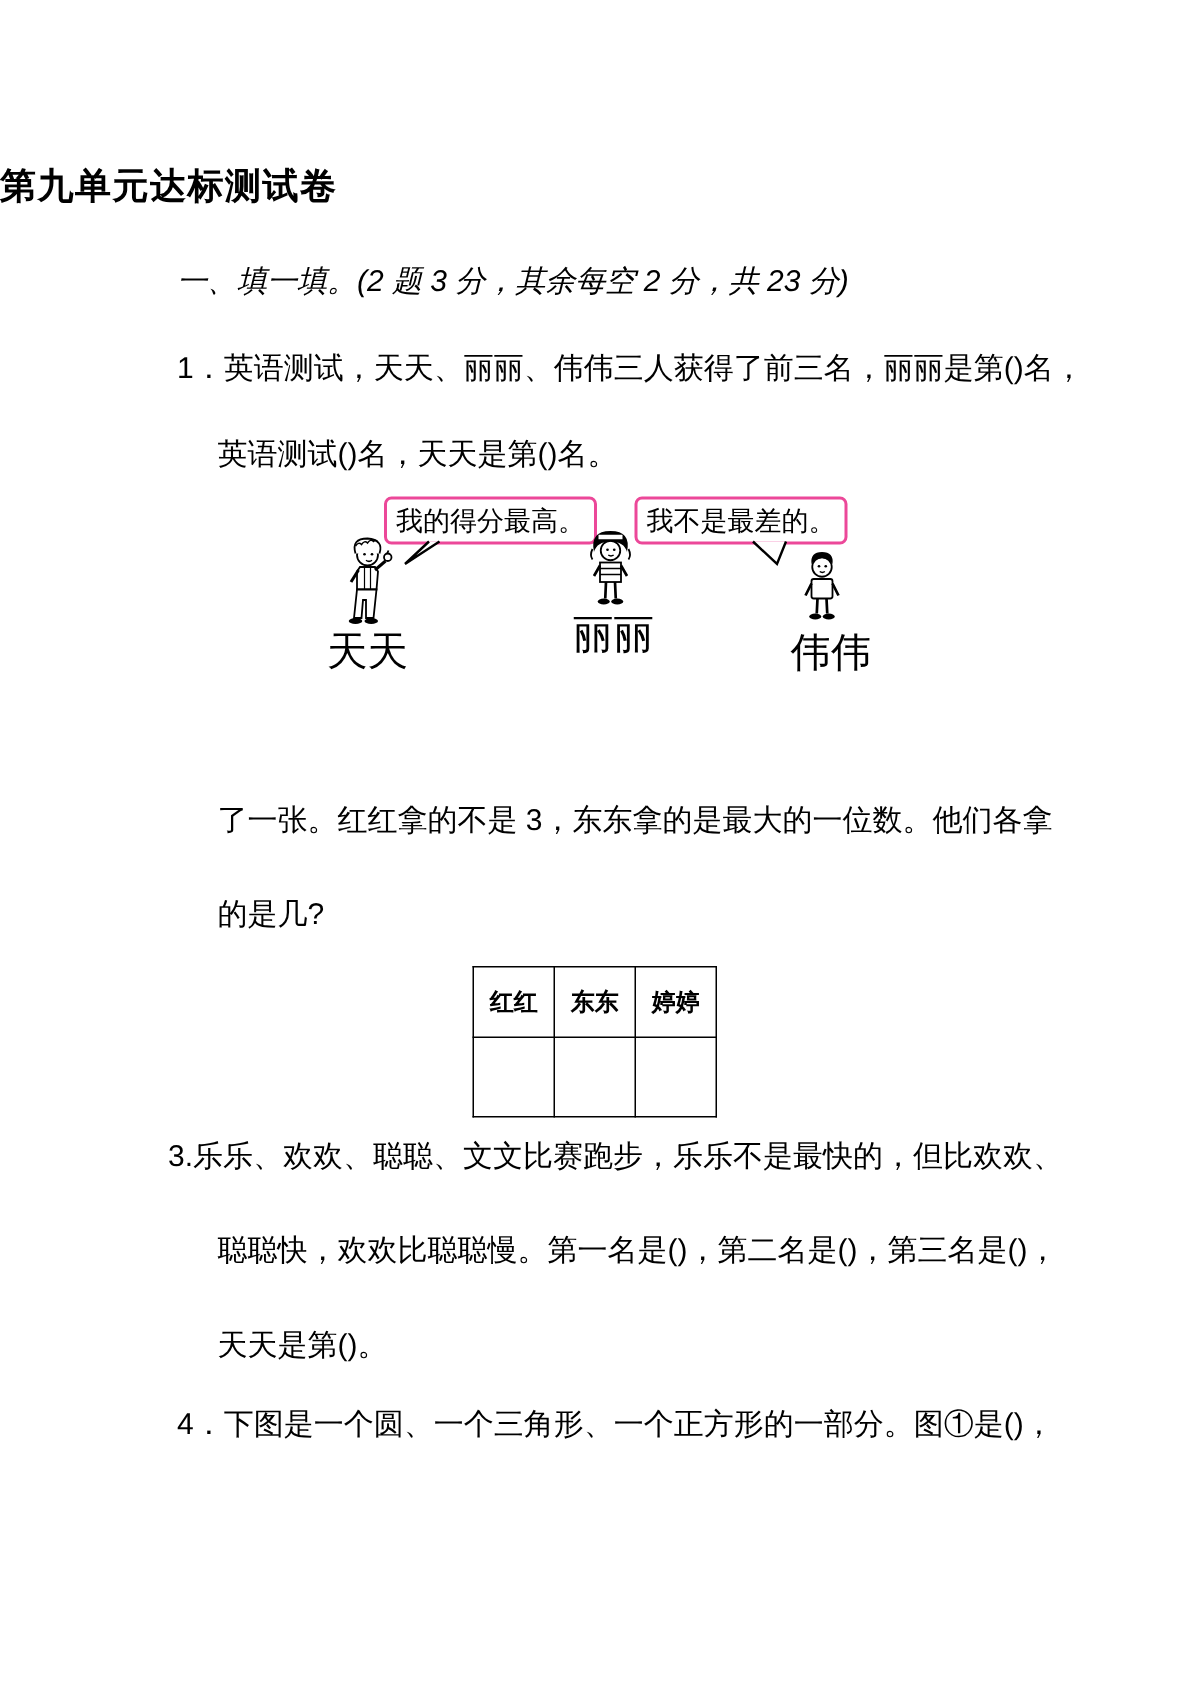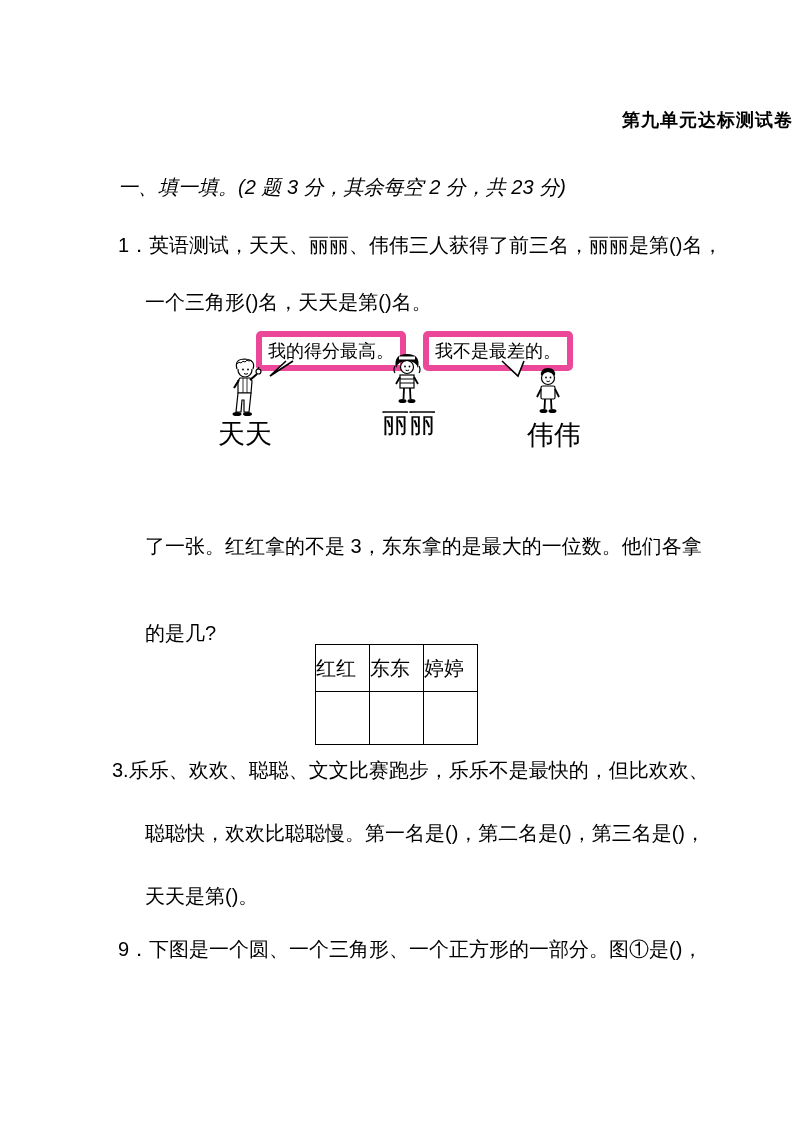--- a/index.html
+++ b/index.html
@@ -14,37 +14,37 @@
     margin: 0 auto;
     background: #ffffff;
     color: #000000;
     font-family: "Liberation Sans", sans-serif;
     font-size: 20px;
     overflow: hidden;
   }
   .abs { position: absolute; white-space: nowrap; }
   .page-title {
     left: 0; right: 0; top: 108px;
-    text-align: right;
-    font-size: 18px;
+    text-align: left;
+    font-size: 24px;
     font-weight: 800;
     letter-spacing: 1px;
   }
   .heading { left: 118px; top: 174px; font-style: italic; }
   .q1l1 { left: 118px; top: 232px; }
   .q1l2 { left: 145px; top: 289px; }
 
   .illus {
     position: absolute;
     left: 210px; top: 326px;
     width: 382px; height: 120px;
   }
   .bubble {
     position: absolute;
-    border: 6px solid #ec4899;
+    border: 2px solid #ec4899;
     border-radius: 5px;
     background: #fff;
     font-size: 18px;
     line-height: 24px;
     padding: 2px 6px;
     white-space: nowrap;
   }
   .bubble1 { left: 46px; top: 5px; }
   .bubble2 { left: 213px; top: 5px; }
   .tail { position: absolute; }
@@ -54,51 +54,51 @@
   .fig-tiantian { left: 16px; top: 30px; }
   .fig-lili { left: 180px; top: 25px; }
   .fig-weiwei { left: 322px; top: 40px; }
   .fig-label { position: absolute; font-size: 27px; white-space: nowrap; }
   .lab-tiantian { left: 8px; top: 90px; }
   .lab-lili { left: 172px; top: 79px; }
   .lab-weiwei { left: 317px; top: 91px; }
 
   .q2l1 { left: 118px; top: 471px; }
   .q2l2 { left: 145px; top: 533px; }
-  .q2l3 { left: 145px; top: 596px; margin-top: 24px; }
+  .q2l3 { left: 145px; top: 596px; }
 
   .answer-table-wrap { position: absolute; left: 315px; top: 644px; }
   table.answer-table { border-collapse: collapse; }
   table.answer-table th, table.answer-table td {
     border: 1.5px solid #000;
     width: 53px;
-    text-align: left;
-    font-weight: normal;
-    font-size: 20px;
+    text-align: center;
+    font-weight: bold;
+    font-size: 16px;
     padding: 0;
   }
   table.answer-table th { height: 46px; }
   table.answer-table td { height: 52px; }
 
   .q3l1 { left: 112px; top: 757px; }
   .q3l2 { left: 145px; top: 820px; }
   .q3l3 { left: 145px; top: 883px; }
   .q4l1 { left: 118px; top: 936px; }
 </style>
 </head>
 <body>
 
 <div class="page">
 
   <div class="abs page-title">第九单元达标测试卷</div>
 
   <div class="abs heading">一、填一填。(2 题 3 分，其余每空 2 分，共 23 分)</div>
 
   <div class="abs q1l1">1．英语测试，天天、丽丽、伟伟三人获得了前三名，丽丽是第()名，</div>
-  <div class="abs q1l2">一个三角形()名，天天是第()名。</div>
+  <div class="abs q1l2">英语测试()名，天天是第()名。</div>
 
   <div class="illus">
 
     <div class="bubble bubble1">我的得分最高。</div>
     <svg class="tail tail1" width="30" height="18">
       <path d="M20,1 L4,16 L27,1" fill="#ffffff" stroke="#000000" stroke-width="1.6"></path>
     </svg>
 
     <svg class="fig fig-tiantian" width="44" height="62" viewBox="0 0 44 62">
       <circle cx="19" cy="14" r="7" fill="#fff" stroke="#000" stroke-width="1.2"></circle>
@@ -174,15 +174,15 @@
         <td></td>
       </tr>
     </tbody>
       </table>
   </div>
 
   <div class="abs q3l1">3.乐乐、欢欢、聪聪、文文比赛跑步，乐乐不是最快的，但比欢欢、</div>
   <div class="abs q3l2">聪聪快，欢欢比聪聪慢。第一名是()，第二名是()，第三名是()，</div>
   <div class="abs q3l3">天天是第()。</div>
 
-  <div class="abs q4l1">9．下图是一个圆、一个三角形、一个正方形的一部分。图①是()，</div>
+  <div class="abs q4l1">4．下图是一个圆、一个三角形、一个正方形的一部分。图①是()，</div>
 
 </div>
 
 </body></html>

